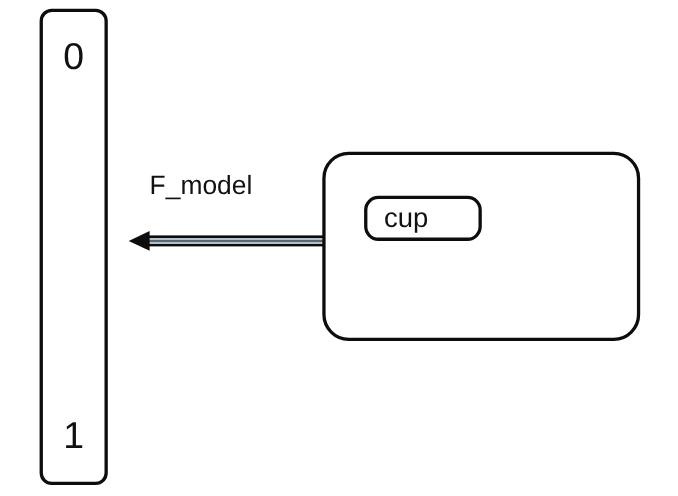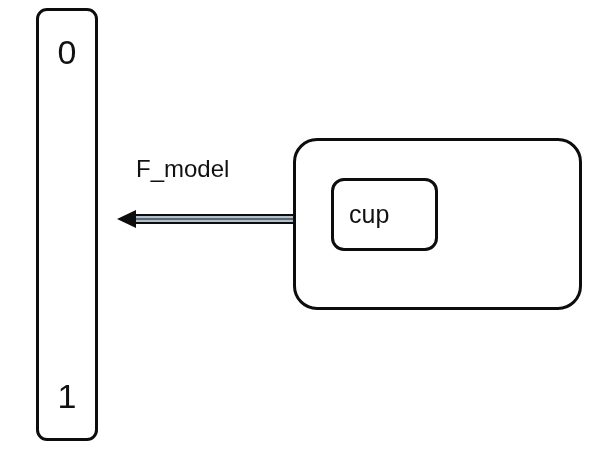--- a/index.html
+++ b/index.html
@@ -77,21 +77,21 @@
     position: absolute;
     left: 293px; top: 138px;
     width: 289px; height: 172px;
     border: 3px solid var(--stroke);
     border-radius: 24px;
     background: var(--background);
   }
   .cup-box {
     position: absolute;
     left: 35px; top: 37px;
-    width: 107px; height: 73px;
+    width: 107px; height: 41px;
     border: 3px solid var(--stroke);
     border-radius: 13px;
     background: var(--background);
     display: flex;
     align-items: center;
     padding-left: 15px;
   }
   .cup-box .cup-label {
     font-size: 25px;
     line-height: 1;

